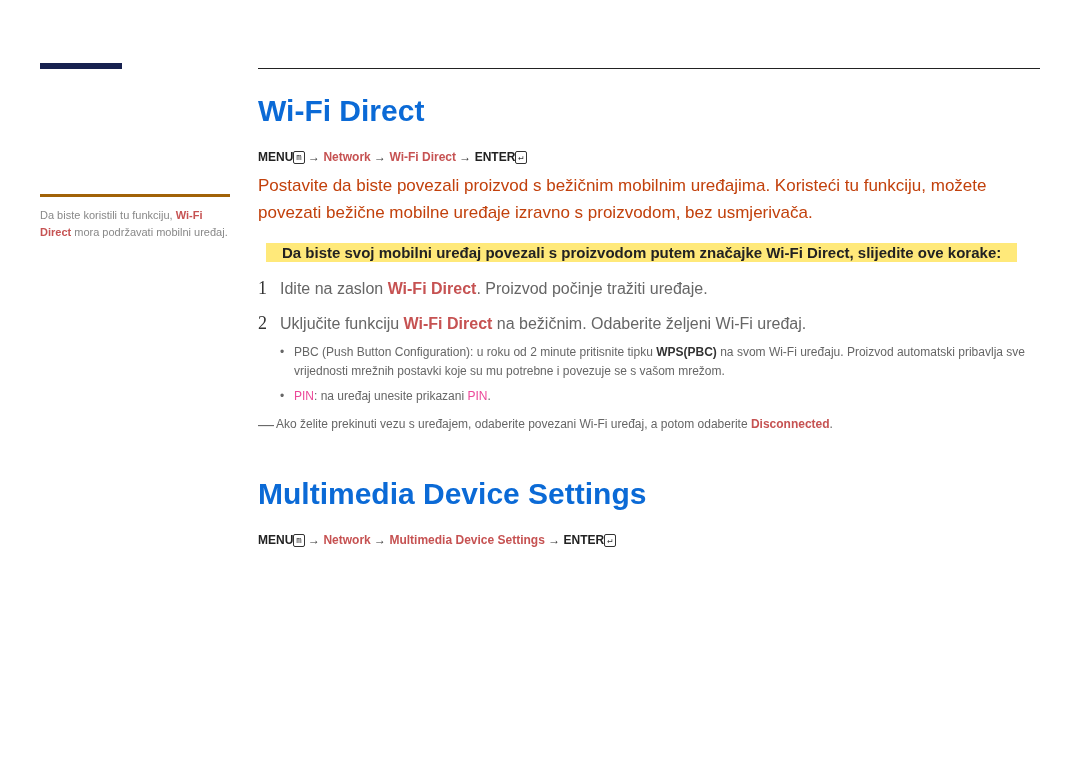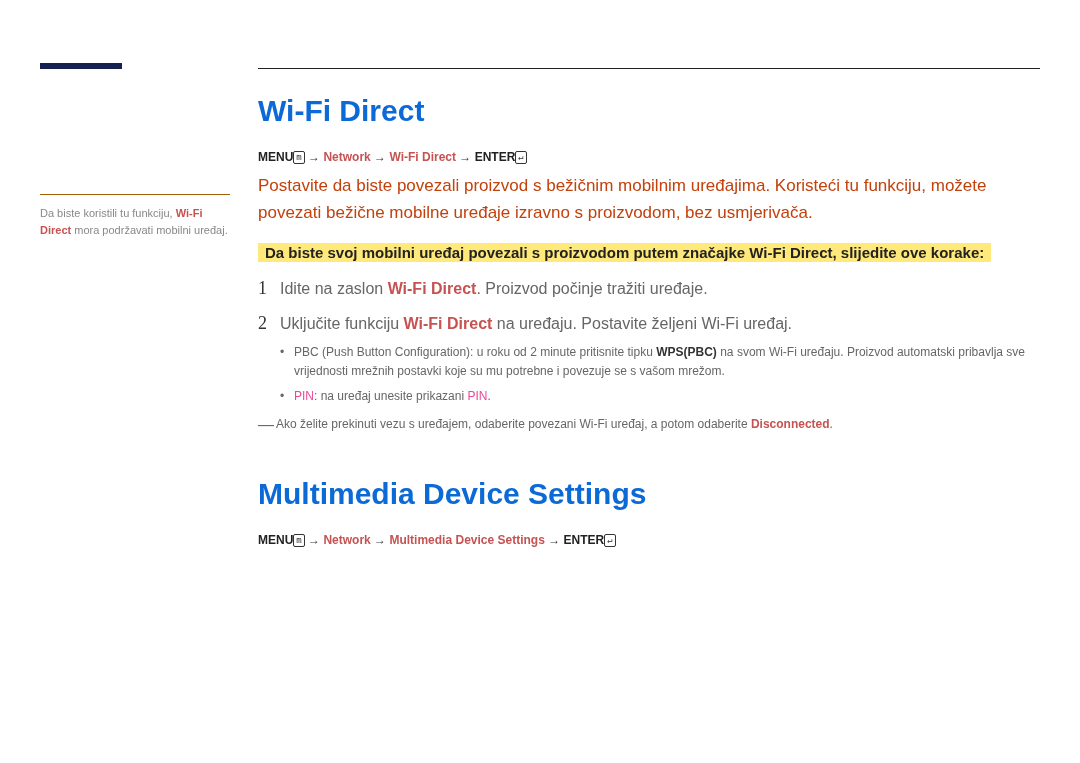--- a/index.html
+++ b/index.html
@@ -2,37 +2,37 @@
 <html><head>
   <meta charset="utf-8">
   <style>
     * { box-sizing: border-box; margin: 0; padding: 0; }
     html, body { width: 1080px; height: 763px; background: #fff; font-family: Arial, Helvetica, sans-serif; color: #555; }
     .page { position: relative; width: 1080px; height: 763px; padding: 48px 40px 40px 40px; }
 
     .accent-bar { position: absolute; left: 40px; top: 63px; width: 82px; height: 6px; background: #17214f; }
     .top-rule { position: absolute; left: 258px; right: 40px; top: 68px; height: 1px; background: #222; }
 
-    .side-note { position: absolute; left: 40px; top: 194px; width: 190px; font-size: 11px; color: #888; line-height: 1.5; border-top: 1px solid #a16207; padding-top: 10px; }
+    .side-note { position: absolute; left: 40px; top: 194px; width: 190px; font-size: 11px; color: #888; line-height: 1.5; border-top: 3px solid #a16207; padding-top: 10px; }
     .side-note .accent { color: #c65252; font-weight: bold; }
 
     .content { position: absolute; left: 258px; right: 40px; top: 94px; }
 
     h1 { font-size: 30px; color: #0b6ad6; font-weight: bold; margin-bottom: 22px; letter-spacing: 0; }
     h1.mt { margin-top: 44px; }
 
     .nav-path { font-size: 12px; color: #333; margin-bottom: 8px; }
     .nav-path b { font-weight: bold; color: #222; }
     .nav-path .accent { color: #c65252; font-weight: bold; }
     .nav-path .icon { display: inline-block; border: 1.2px solid #333; border-radius: 2px; font-size: 9px; line-height: 1; padding: 1px 2px; vertical-align: 1px; font-family: monospace; }
 
     .desc { font-size: 17px; color: #c2410c; line-height: 1.6; margin-bottom: 14px; }
 
     .highlight-row { margin-bottom: 8px; }
-    .highlight { display: inline; font-size: 15px; color: #222; font-weight: bold; background: #ffe97a; line-height: 1.7; padding: 1px 7px; }
+    .highlight { display: inline; font-size: 15px; color: #222; font-weight: bold; background: #ffe97a; line-height: 1.7; padding: 1px 16px; margin-left: 8px; }
 
     .step { display: flex; align-items: baseline; margin-top: 10px; }
     .step-num { font-family: Georgia, 'Times New Roman', serif; font-size: 18px; color: #333; width: 22px; flex: 0 0 22px; }
     .step-body { font-size: 16px; color: #666; line-height: 1.6; flex: 1; }
     .step-body .accent { color: #c65252; font-weight: bold; }
 
     .sublist { margin-left: 22px; margin-top: 4px; }
     .sub { display: flex; align-items: flex-start; margin-top: 6px; font-size: 12px; color: #666; line-height: 1.6; }
     .sub .dot { flex: 0 0 14px; }
     .sub .body { flex: 1; }
@@ -71,21 +71,21 @@
     <div class="step">
       <div class="step-num">1</div>
       <div class="step-body">
         <span>Idite na zaslon </span><span class="accent">Wi-Fi Direct</span><span>. Proizvod počinje tražiti uređaje.</span>
       </div>
     </div>
 
     <div class="step">
       <div class="step-num">2</div>
       <div class="step-body">
-        <span>Uključite funkciju </span><span class="accent">Wi-Fi Direct</span><span> na uređaju. Postavite željeni Wi-Fi uređaj.</span>
+        <span>Uključite funkciju </span><span class="accent">Wi-Fi Direct</span><span> na bežičnim. Odaberite željeni Wi-Fi uređaj.</span>
       </div>
     </div>
 
     <div class="sublist">
       <div class="sub">
         <div class="dot">•</div>
         <div class="body">
           <span>PBC (Push Button Configuration): u roku od 2 minute pritisnite tipku </span><b>WPS(PBC)</b><span> na svom Wi-Fi uređaju. Proizvod automatski pribavlja sve vrijednosti mrežnih postavki koje su mu potrebne i povezuje se s vašom mrežom.</span>
         </div>
       </div>

